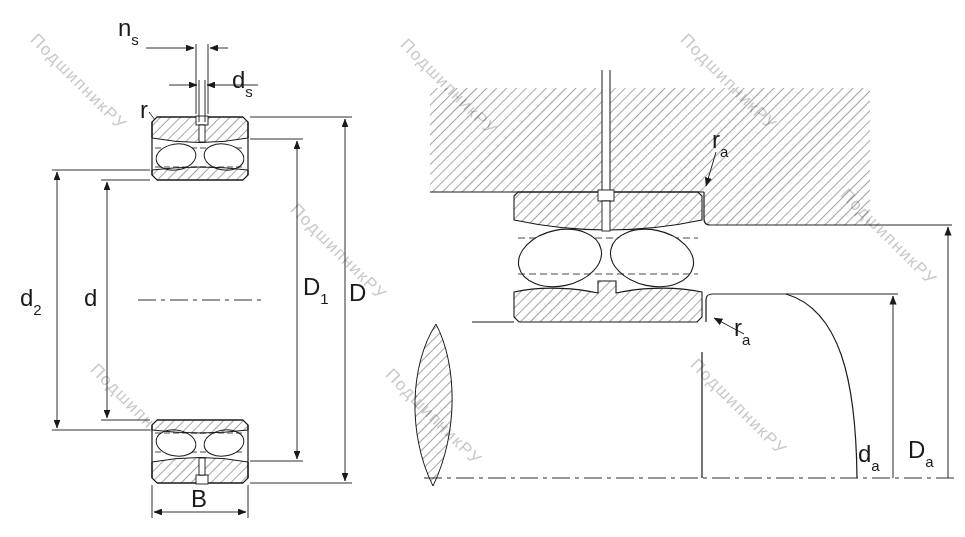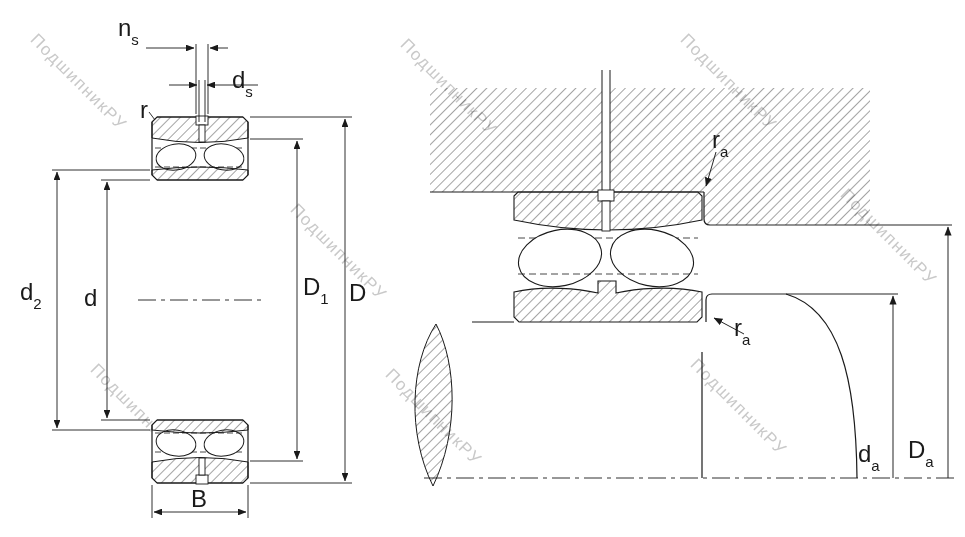--- a/index.html
+++ b/index.html
@@ -147,21 +147,21 @@
         <line x1="710" y1="225" x2="952" y2="225"></line>
         <line x1="893" y1="478" x2="893" y2="296" marker-end="url(#arr)"></line>
         <line x1="948" y1="478" x2="948" y2="227" marker-end="url(#arr)"></line>
       </g>
     </g>
   </svg>
 
   <span class="dim-label" style="left:118px;top:16px"><span>n</span><sub>s</sub></span>
   <span class="dim-label" style="left:232px;top:68px"><span>d</span><sub>s</sub></span>
   <span class="dim-label" style="left:140px;top:98px">r</span>
-  <span class="dim-label" style="left:20px;top:280px"><span>d</span><sub>2</sub></span>
+  <span class="dim-label" style="left:20px;top:286px"><span>d</span><sub>2</sub></span>
   <span class="dim-label" style="left:84px;top:286px">d</span>
   <span class="dim-label" style="left:303px;top:275px"><span>D</span><sub>1</sub></span>
   <span class="dim-label" style="left:349px;top:281px">D</span>
   <span class="dim-label" style="left:191px;top:487px">B</span>
   <span class="dim-label" style="left:712px;top:128px"><span>r</span><sub>a</sub></span>
   <span class="dim-label" style="left:734px;top:316px"><span>r</span><sub>a</sub></span>
   <span class="dim-label" style="left:858px;top:442px"><span>d</span><sub>a</sub></span>
   <span class="dim-label" style="left:908px;top:438px"><span>D</span><sub>a</sub></span>
 
 </div>

